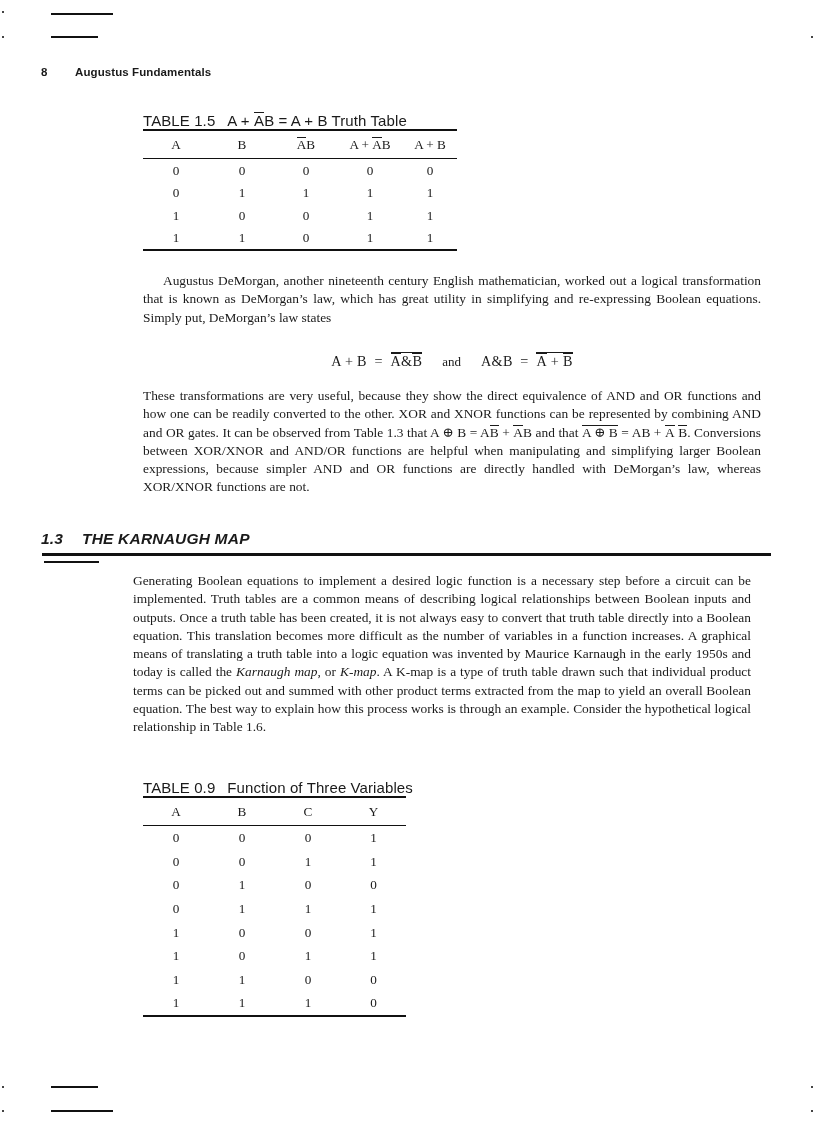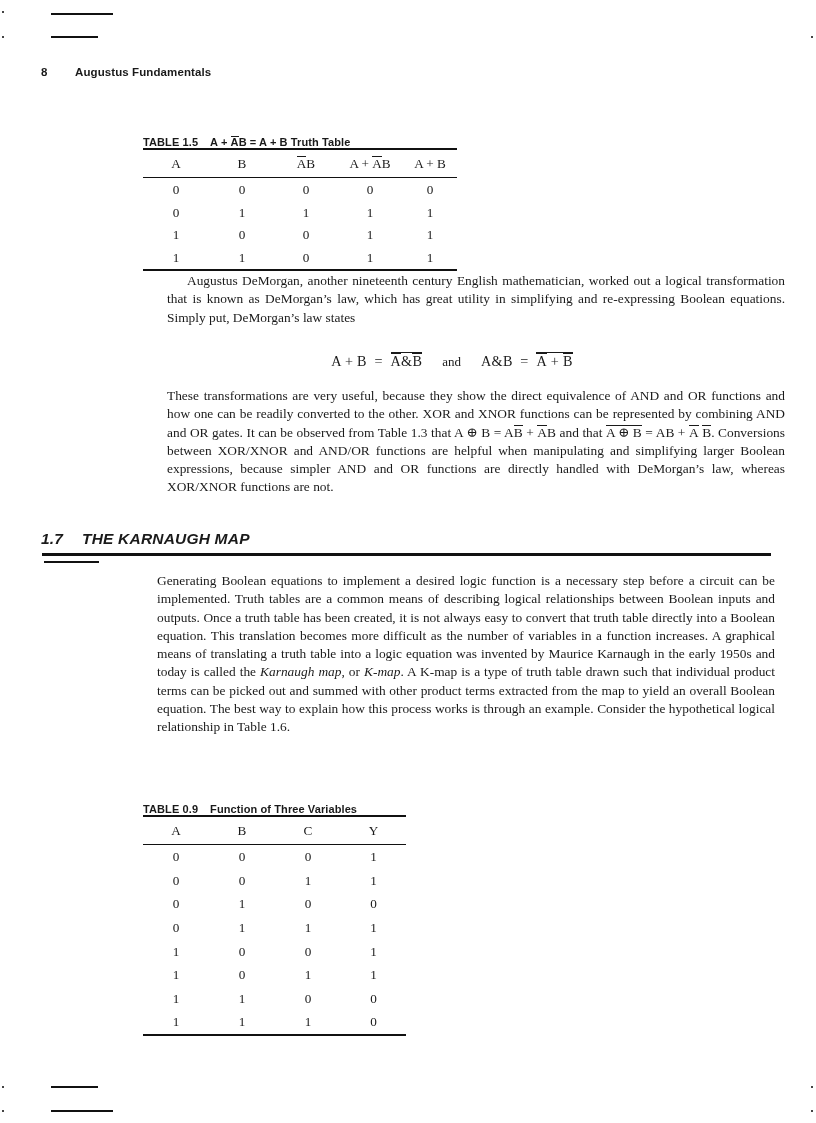--- a/index.html
+++ b/index.html
@@ -51,21 +51,20 @@
   }
 
   .body-text {
     width: 618px;
     font-size: 13.4px;
     line-height: 18.25px;
     text-align: justify;
     text-justify: inter-word;
     -webkit-hyphens: none;
     hyphens: none;
-    margin-left: 24px;
   }
   .body-text .indent {
     display: inline-block;
     width: 20px;
   }
 
   
   .ovb {
     border-top: 1.1px solid #1a1a1a;
     padding-top: 0px;
@@ -115,25 +114,24 @@
     left: 44px;
     top: 561px;
     width: 55px;
     height: 1.5px;
     background: #111;
   }
 
   
   .table-caption {
     font-family: "Liberation Sans", "DejaVu Sans", sans-serif;
-    font-weight: bold;
-    font-size: 11px;
+    font-weight: normal;
+    font-size: 15px;
     letter-spacing: 0.1px;
     white-space: nowrap;
-    margin-top: 24px;
   }
   .table-caption .capgap { display: inline-block; width: 12px; }
 
   table.truth {
     border-collapse: collapse;
     font-size: 13.2px;
     table-layout: fixed;
   }
   table.truth th,
   table.truth td {
@@ -248,21 +246,21 @@
 
 <div class="block equation" style="left:143px; top:351px;text-align:center;">
   <span class="nowrap"><span>A + B</span>&nbsp; <span>=</span>&nbsp; <span class="ovb"><span class="ovb">A</span><span>&amp;</span><span class="ovb">B</span></span></span><span class="gap"></span><span class="andword">and</span><span class="gap"></span><span class="nowrap"><span>A&amp;B</span>&nbsp; <span>=</span>&nbsp; <span class="ovb"><span class="ovb">A</span><span> + </span><span class="ovb">B</span></span></span>
 </div>
 
 <div class="block body-text" style="left:143px; top:387px;">
   <span>These transformations are very useful, because they show the direct equivalence of AND and OR functions and how one can be readily converted to the other. XOR and XNOR functions can be represented by combining AND and OR gates. It can be observed from Table 1.3 that </span><span class="nowrap"><span>A ⊕ B = A</span><span class="ovb">B</span><span> + </span><span class="ovb">A</span><span>B</span></span><span> and that </span><span class="nowrap"><span class="ovb">A ⊕ B</span><span> = AB + </span><span class="ovb">A</span><span> </span><span class="ovb">B</span></span><span>. Conversions between XOR/XNOR and AND/OR functions are helpful when manipulating and simplifying larger Boolean expressions, because simpler AND and OR functions are directly handled with DeMorgan’s law, whereas XOR/XNOR functions are not.</span>
 </div>
 
 <div class="sec-head">
-  <span class="sec-num">1.7</span><span>THE KARNAUGH MAP</span>
+  <span class="sec-num">1.3</span><span>THE KARNAUGH MAP</span>
 </div>
 <div class="sec-rule"></div>
 <div class="sec-rule-short"></div>
 
 <div class="block body-text" style="left:133px; top:572px;">
   <span>Generating Boolean equations to implement a desired logic function is a necessary step before a circuit can be implemented. Truth tables are a common means of describing logical relationships between Boolean inputs and outputs. Once a truth table has been created, it is not always easy to convert that truth table directly into a Boolean equation. This translation becomes more difficult as the number of variables in a function increases. A graphical means of translating a truth table into a logic equation was invented by Maurice Karnaugh in the early 1950s and today is called the </span><em class="ital">Karnaugh map</em><span>, or </span><em class="ital">K-map</em><span>. A K-map is a type of truth table drawn such that individual product terms can be picked out and summed with other product terms extracted from the map to yield an overall Boolean equation. The best way to explain how this process works is through an example. Consider the hypothetical logical relationship in Table 1.6.</span>
 </div>
 
 <div class="block" id="table-1-6-wrap">
   <div class="table-caption">

